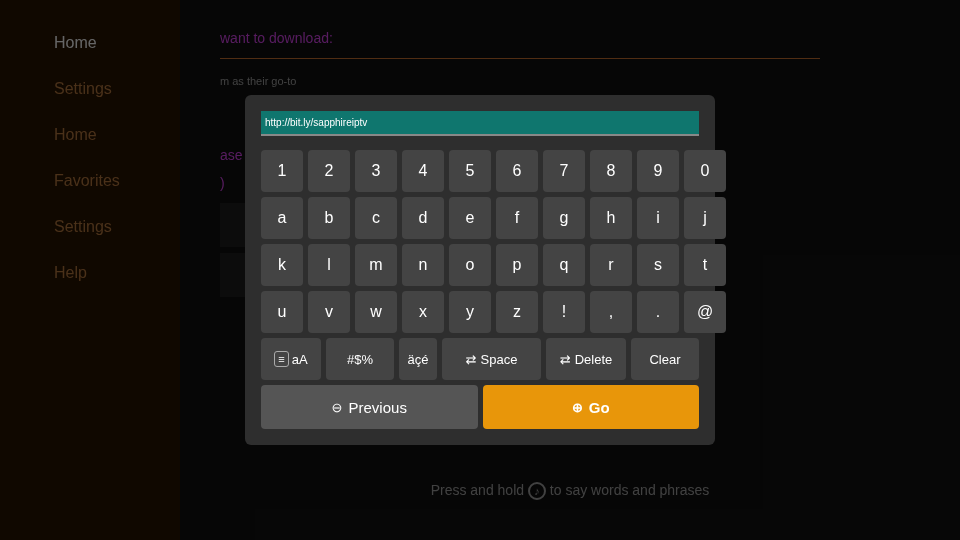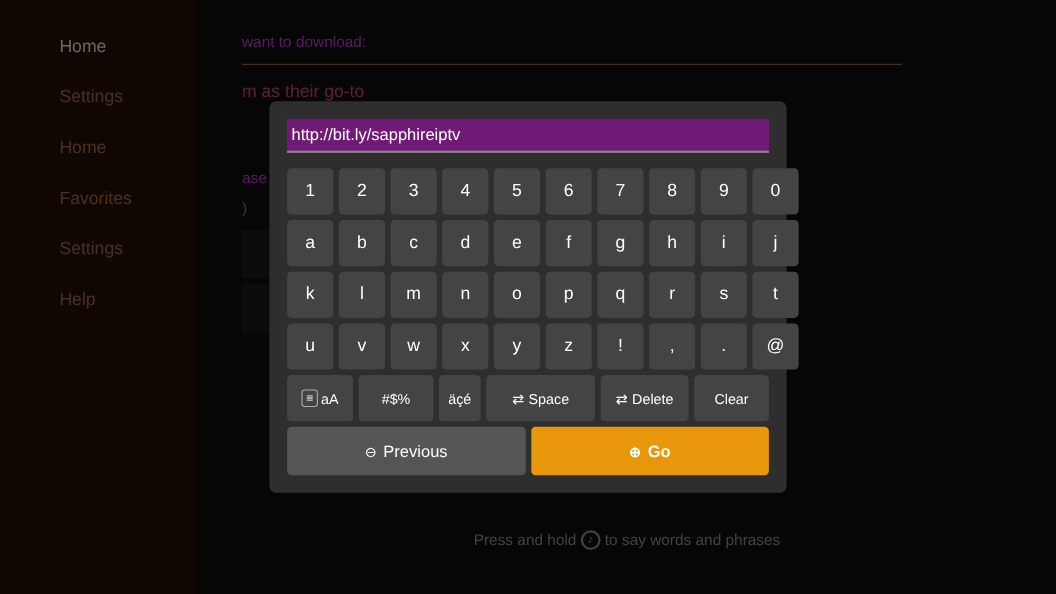--- a/index.html
+++ b/index.html
@@ -42,22 +42,22 @@
       height: 540px;
       background: #111;
       padding: 30px 40px;
     }
     .bg-text {
       color: #d946ef;
       font-size: 14px;
       margin-bottom: 12px;
     }
     .bg-link {
-      color: #ec4899;
-      font-size: 16px;
+      color: #a3a3a3;
+      font-size: 11px;
     }
     .bg-divider {
       height: 1px;
       background: #c87030;
       margin: 8px 0 16px 0;
       width: 600px;
     }
     .donation-row {
       display: flex;
       gap: 2px;
@@ -89,25 +89,25 @@
     .keyboard-dialog {
       background: #2e2e2e;
       border-radius: 6px;
       padding: 16px;
       width: 470px;
     }
 
     
     .url-input {
       width: 100%;
-      background: #701a75;
+      background: #0f766e;
       border: none;
       border-bottom: 2px solid #888;
       color: #fff;
-      font-size: 15px;
+      font-size: 10px;
       padding: 6px 4px;
       outline: none;
       margin-bottom: 14px;
     }
 
     
     .key-row {
       display: flex;
       gap: 5px;
       margin-bottom: 5px;

